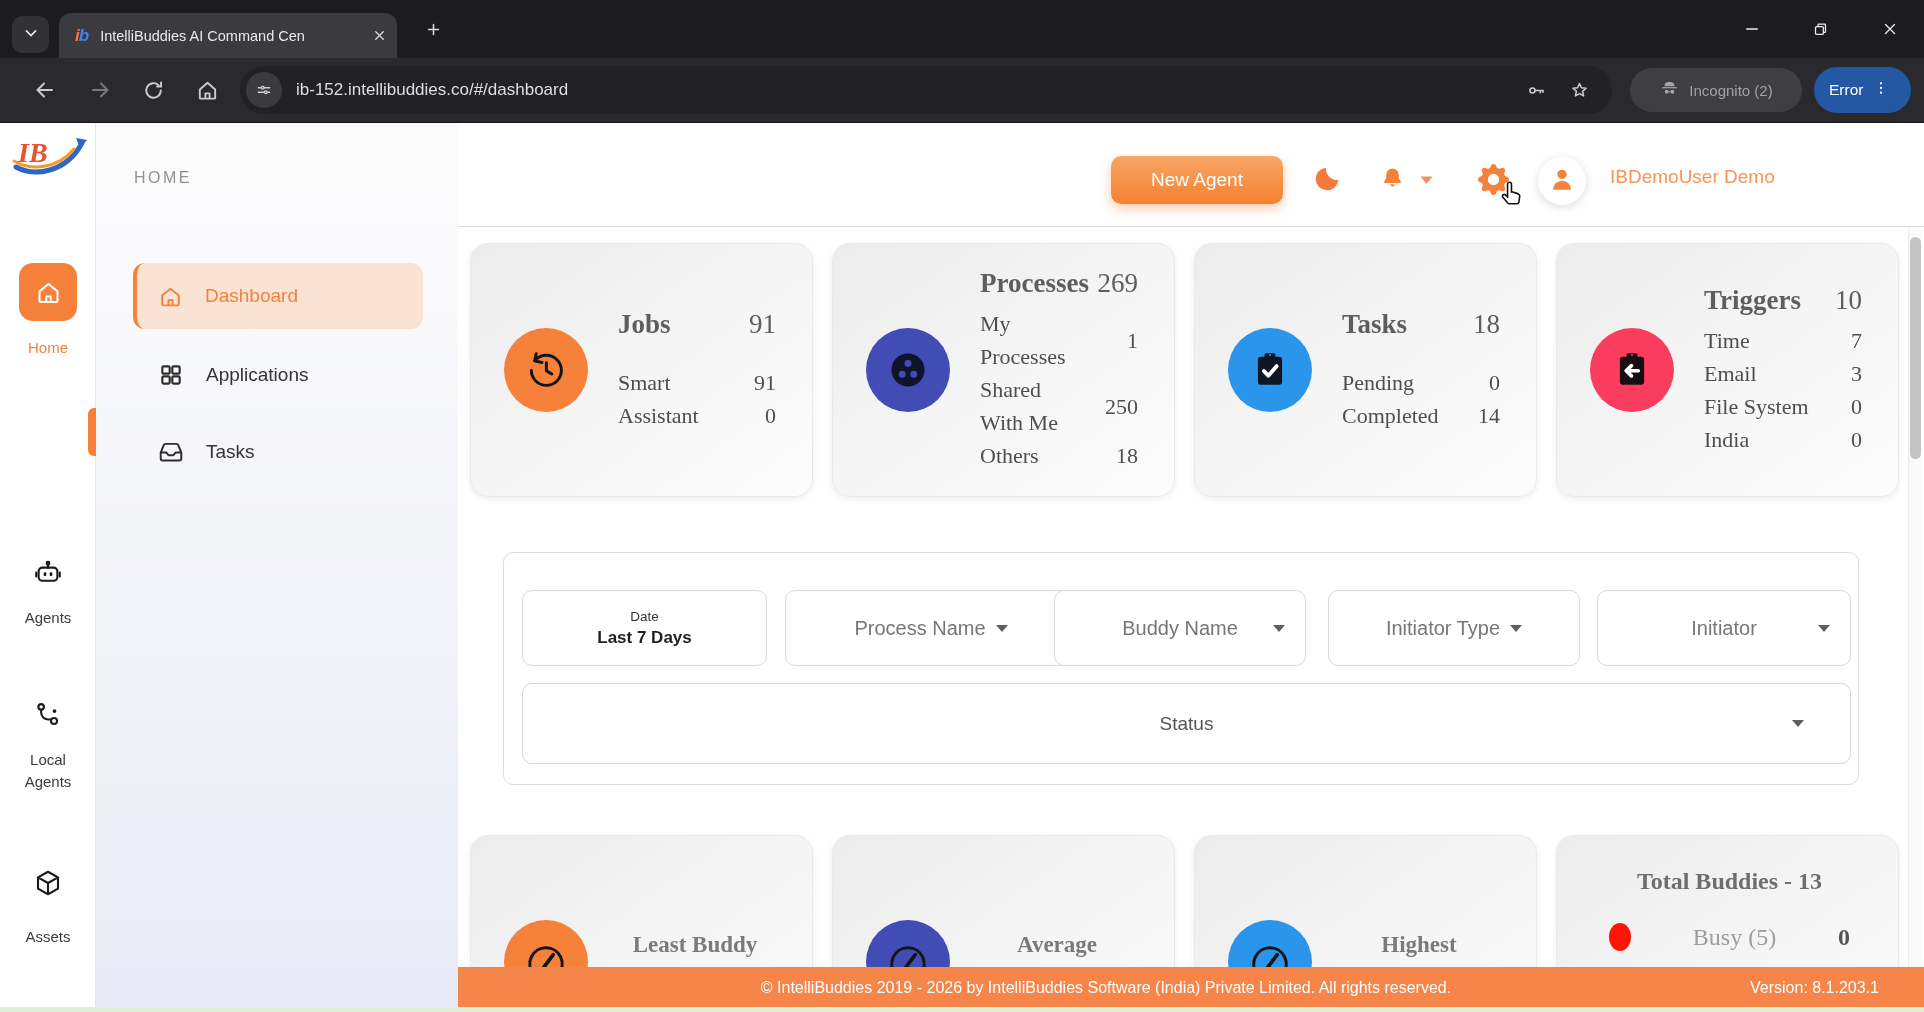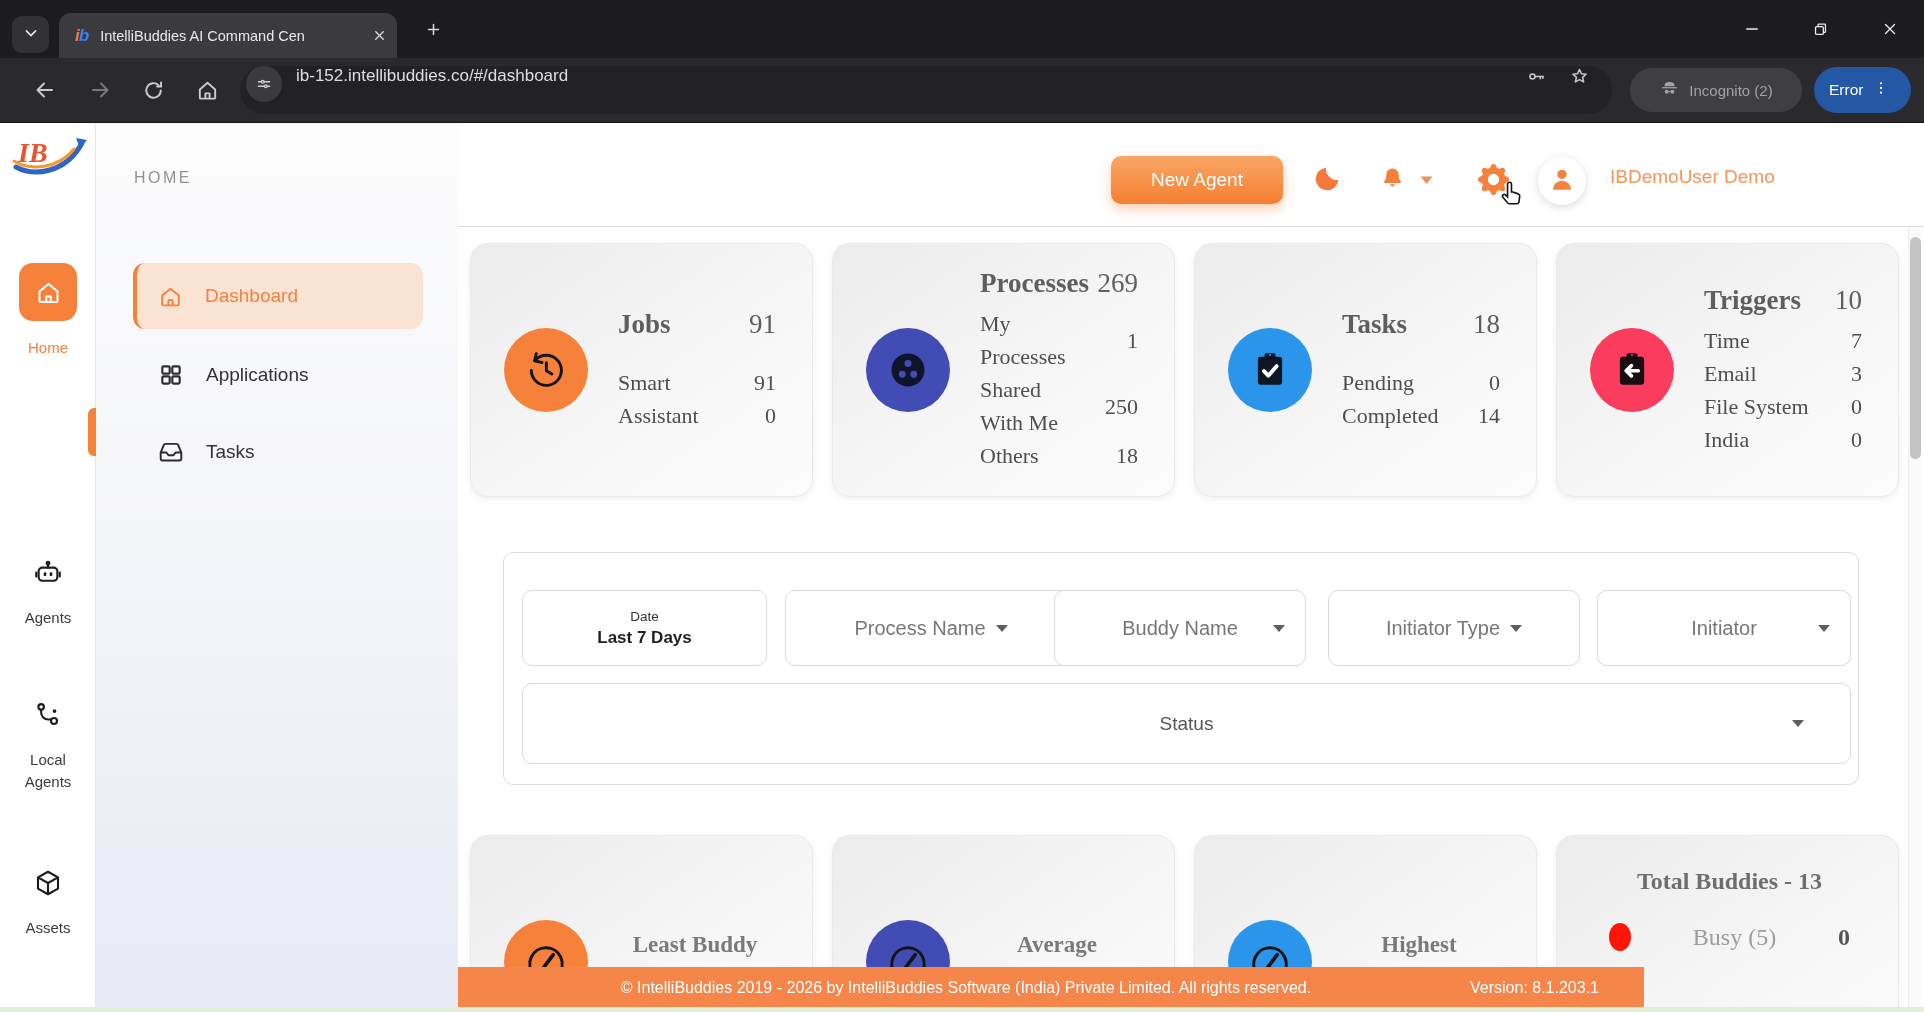--- a/index.html
+++ b/index.html
@@ -19,21 +19,21 @@
                overflow:hidden; width:238px; }
   .tab-close { margin-left:auto; color:#d8d8da; display:flex; }
   .new-tab { position:absolute; left:425px; top:21px; color:#d8d8da; }
   .win-controls { position:absolute; right:0; top:0; height:58px; display:flex; align-items:center; color:#ececec; }
   .win-btn { width:69px; height:58px; display:flex; align-items:center; justify-content:center; }
 
   .toolbar { position:absolute; left:0; top:58px; width:1924px; height:65px; background:#2a2a2e;
              border-bottom:1px solid #141416; display:flex; align-items:center; }
   .nav-ic { position:absolute; color:#c9cacd; display:flex; }
   .omnibox { position:absolute; left:240px; top:8px; width:1372px; height:48px; background:#222226;
-             border-radius:24px; display:flex; }
+             border-radius:24px; display:flex; align-items:center; }
   .site-chip { width:36px; height:36px; border-radius:50%; background:#3a3a3f; margin-left:6px;
                display:flex; align-items:center; justify-content:center; color:#cfcfd2; }
   .url-text { color:#dddee1; font-size:17px; margin-left:14px; flex:1; }
   .omni-ic { color:#c9cacd; display:flex; margin-right:22px; }
   .incog-chip { position:absolute; left:1630px; top:10px; width:172px; height:44px; border-radius:22px;
                 background:#3e3e43; display:flex; align-items:center; justify-content:center; gap:9px;
                 color:#a3a3a3; font-size:15px; }
   .error-pill { position:absolute; left:1814px; top:9px; width:97px; height:46px; border-radius:23px;
                 background:#2458a4; display:flex; align-items:center; color:#fff; font-size:15.5px;
                 padding-left:15px; gap:10px; }
@@ -119,21 +119,21 @@
           background:linear-gradient(145deg,#ececed 0%,#f6f6f7 55%,#fcfcfc 100%);
           border:1px solid #e9e9ea; box-shadow:0 2px 6px rgba(0,0,0,.07);
           font-family:"Liberation Serif",serif; padding:32px 48px 0 52px; }
   .buddies-title { text-align:center; font-weight:bold; font-size:24px; color:#6e6e6e; }
   .buddies-row { margin-top:28px; display:flex; align-items:center; }
   .busy-dot { width:22px; height:28px; border-radius:50%; background:#ff1507; flex:none; }
   .busy-label { flex:1; text-align:center; font-size:24px; color:#9c9c9c; }
   .busy-value { font-size:24px; font-weight:bold; color:#555; }
 
   
-  .footer { position:absolute; left:458px; top:967px; width:1186px; height:41px; background:#f6854a;
+  .footer { position:absolute; left:458px; top:967px; width:1466px; height:41px; background:#f6854a;
             z-index:20; display:flex; align-items:center; }
   .footer-copy { position:absolute; left:0; right:170px; text-align:center; color:#fff; font-size:16px; }
   .footer-ver { position:absolute; right:45px; color:#fff; font-size:16px; }
   .bottom-strip { position:absolute; left:0; top:1007px; width:1924px; height:5px; background:#e0efd9; z-index:25; }
   .scrollbar { position:absolute; left:1908px; top:227px; width:13px; height:740px; background:#fafafa;
                border-left:1px solid #ededed; z-index:15; }
   .scroll-thumb { position:absolute; left:1px; top:10px; width:11px; height:222px; background:#c3c3c3;
                   border-radius:6px; }
 </style>
 </head>
@@ -300,21 +300,21 @@
         <span class="rail-label" style="margin-top:19px;width:62px">Local Agents</span>
       </div>
 
       <div class="rail-item" style="top:745px">
         <span class="rail-ic">
           <svg width="30" height="30" viewBox="0 0 24 24" fill="none" stroke="currentColor" stroke-width="1.7" stroke-linejoin="round">
               <path d="M12 3 20 7.5v9L12 21l-8-4.5v-9z"></path>
               <path d="M4.3 7.7 12 12l7.7-4.3M12 12v8.6"></path>
             </svg>
         </span>
-        <span class="rail-label" style="margin-top:19px">Assets</span>
+        <span class="rail-label" style="margin-top:28px">Assets</span>
       </div>
 
     </aside>
 
     <nav class="sidenav">
       <div class="sidenav-header">HOME</div>
 
       <div class="nav-item active" style="top:140px">
         <span class="nic">
           <svg width="25" height="25" viewBox="0 0 24 24" fill="none" stroke="currentColor" stroke-width="1.8" stroke-linejoin="round">

